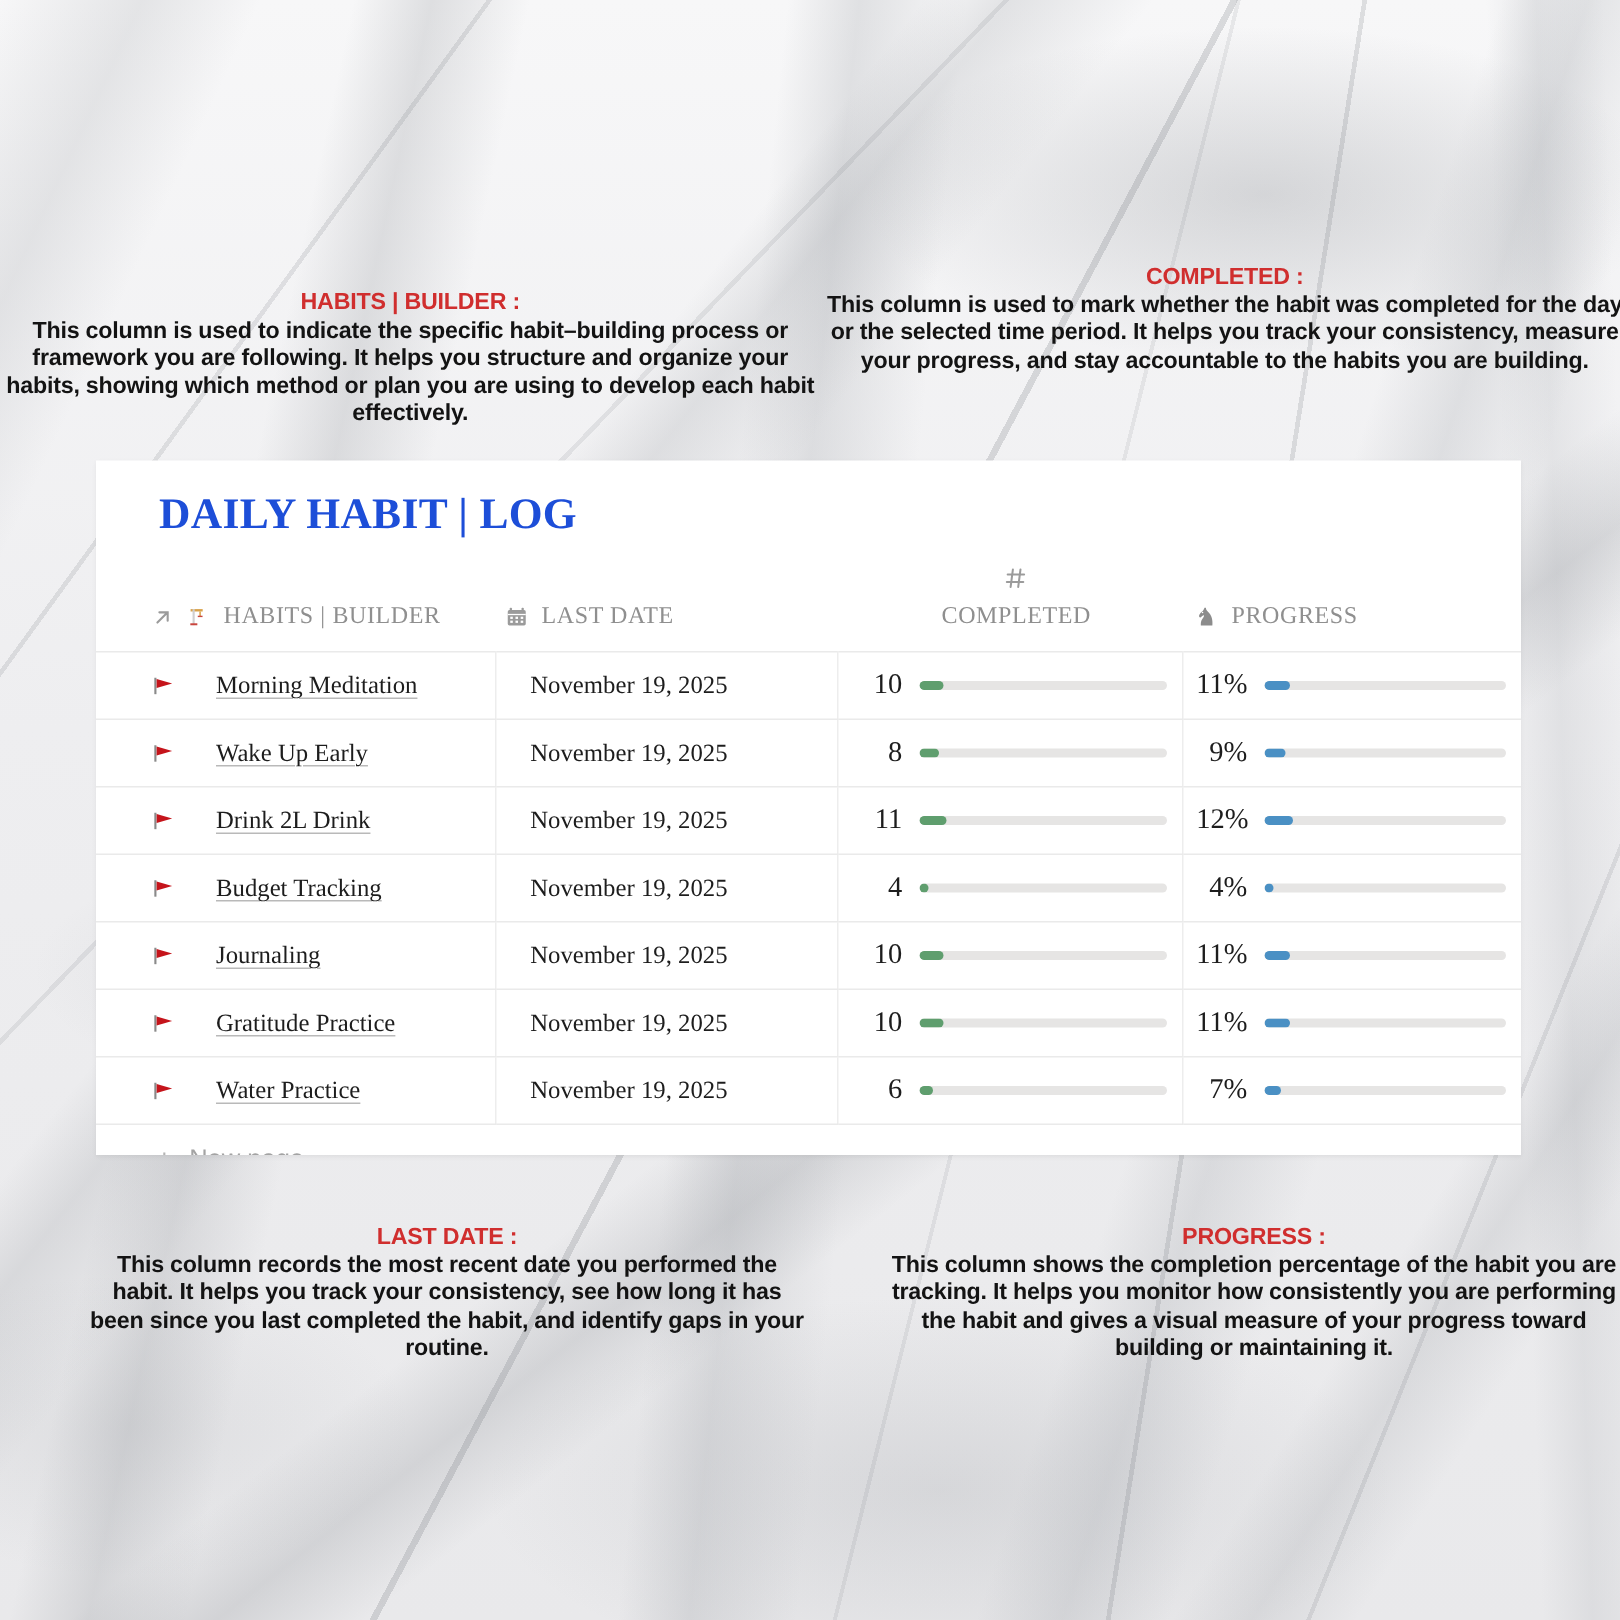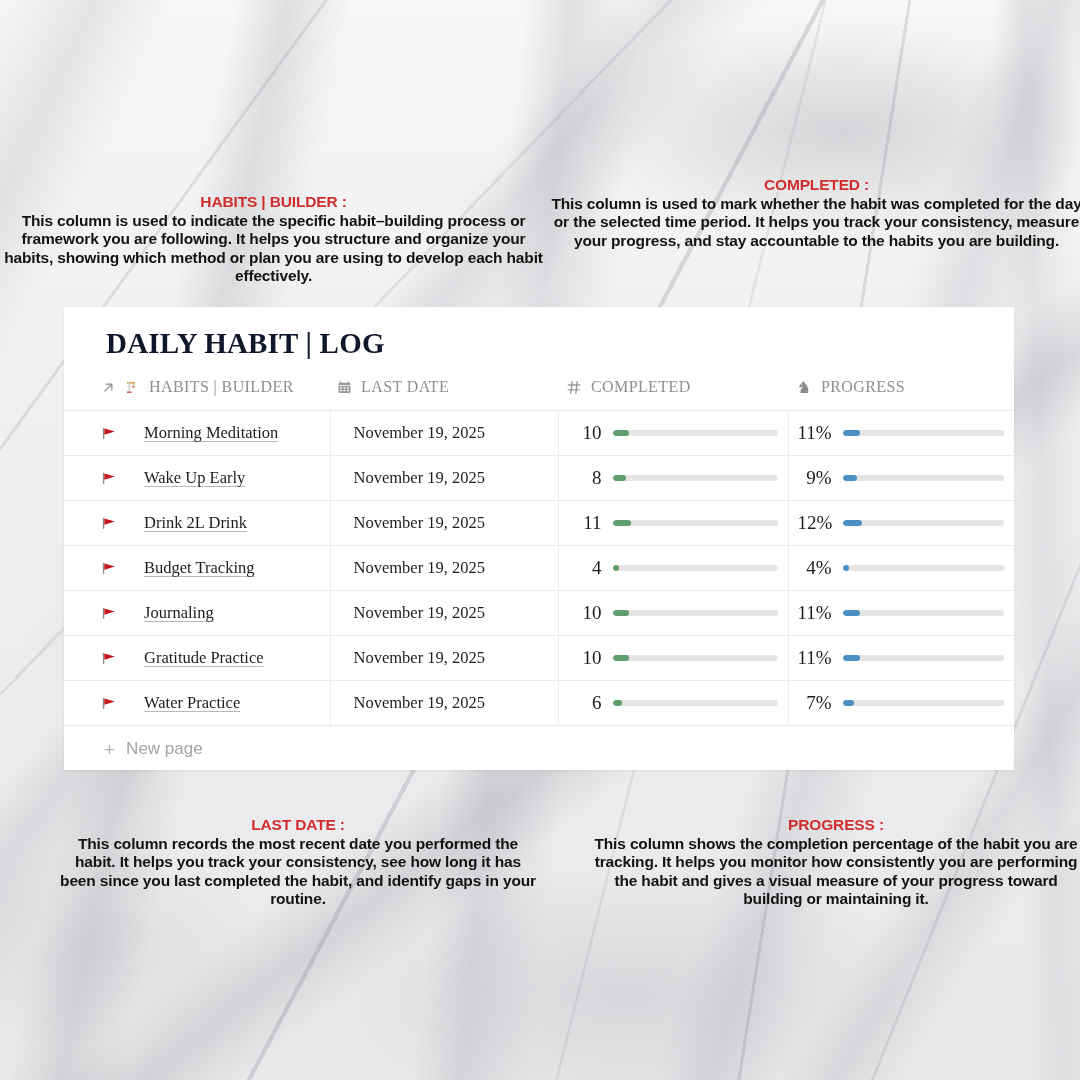--- a/index.html
+++ b/index.html
@@ -86,21 +86,21 @@
     z-index: 10;
     box-shadow: 0 1px 3px rgba(0,0,0,0.06);
     overflow: hidden;
   }
 
   .card-title {
     font-family: "Liberation Serif", serif;
     font-weight: 700;
     font-size: 29px;
     letter-spacing: 0.2px;
-    color: #0f172a;
+    color: #1d4ed8;
     padding: 20px 0 0 42px;
     margin: 0;
   }
 
   
   table.habit-table {
     width: 100%;
     border-collapse: collapse;
     table-layout: fixed;
     margin-top: 18px;
@@ -120,21 +120,21 @@
     letter-spacing: 0.4px;
     vertical-align: bottom;
   }
   thead th .th-inner {
     display: flex;
     align-items: center;
     gap: 9px;
   }
   thead th.h-habit .th-inner { padding-left: 37px; }
   thead th.h-date  .th-inner { padding-left: 7px; }
-  thead th.h-comp  .th-inner { padding-left: 9px; }
+  thead th.h-comp  .th-inner { padding-left: 9px; flex-direction: column; }
   thead th.h-prog  .th-inner { padding-left: 9px; }
 
   .hicon { display: inline-flex; align-items: center; justify-content: center; flex: none; }
 
   tbody td {
     border-top: 1px solid #eaeaea;
     border-bottom: 1px solid #eaeaea;
     height: 44px;
     vertical-align: middle;
     padding: 0;

